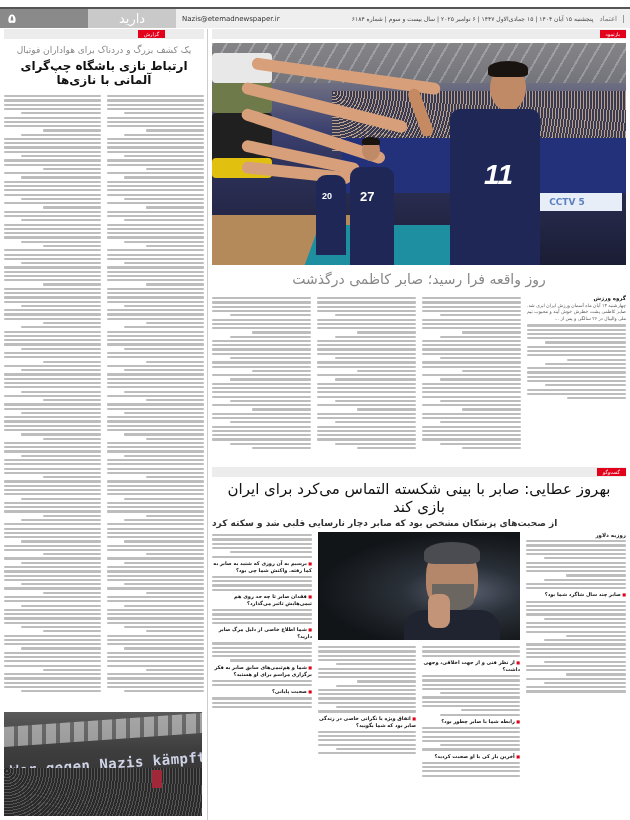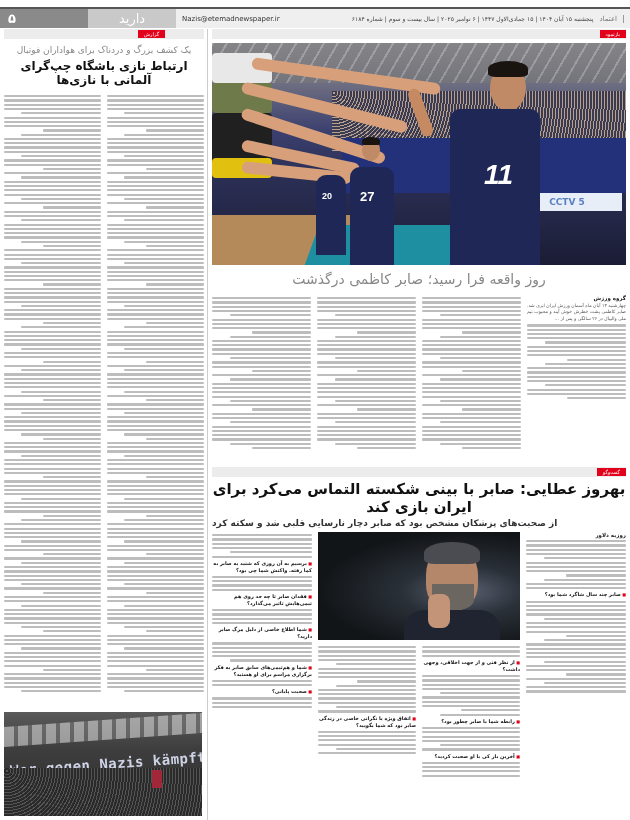--- a/index.html
+++ b/index.html
@@ -66,21 +66,21 @@
   .hero-photo .adboard { position: absolute; right: 4px; top: 150px; width: 110px; height: 18px; background: #e8eef8; color: #5a7fbf; font-size: 9px; font-weight: bold; display: flex; align-items: center; justify-content: center; direction: ltr; }
 
   .r-sup { text-align: center; font-size: 14px; color: #888; margin-top: 6px; direction: rtl; }
   .r-head { text-align: center; font-size: 18px; font-weight: bold; color: #111; margin-top: 2px; direction: rtl; }
 
   .r-body1 { margin-top: 8px; height: 166px; overflow: hidden; }
   .byline { font-size: 5.5px; font-weight: bold; color: #222; direction: rtl; margin-bottom: 2px; }
 
   .right-kicker2 { margin-top: 6px; }
   .r2-sup { text-align: center; font-size: 7px; color: #777; margin-top: 4px; direction: rtl; }
-  .r2-head { text-align: center; font-size: 15px; font-weight: bold; color: #111; margin-top: 3px; direction: rtl; }
+  .r2-head { text-align: center; font-size: 15px; font-weight: normal; color: #111; margin-top: 3px; direction: rtl; }
   .r2-sub { text-align: left; font-size: 9px; font-weight: bold; color: #333; margin-top: 2px; direction: rtl; }
 
   .r-body2 { margin-top: 4px; display: flex; direction: rtl; gap: 6px; height: 270px; }
   .r-body2 .side-col { width: 100px; overflow: hidden; }
   .r-body2 .center { flex: 1; display: flex; flex-direction: column; overflow: hidden; }
   .portrait { width: 100%; height: 108px; background: radial-gradient(ellipse at 72% 55%, #5a6070 0%, #2a3038 30%, #121518 70%); position: relative; overflow: hidden; }
   .portrait .p-head { position: absolute; right: 42px; top: 14px; width: 52px; height: 64px; background: #b4876a; border-radius: 45% 45% 40% 40%; }
   .portrait .p-hair { position: absolute; right: 40px; top: 10px; width: 56px; height: 22px; background: #4b4c52; border-radius: 50% 50% 20% 20%; }
   .portrait .p-beard { position: absolute; right: 46px; top: 52px; width: 42px; height: 26px; background: #6b6660; border-radius: 0 0 40% 40%; }
   .portrait .p-hand { position: absolute; right: 70px; top: 62px; width: 22px; height: 34px; background: #c49478; border-radius: 8px; }

